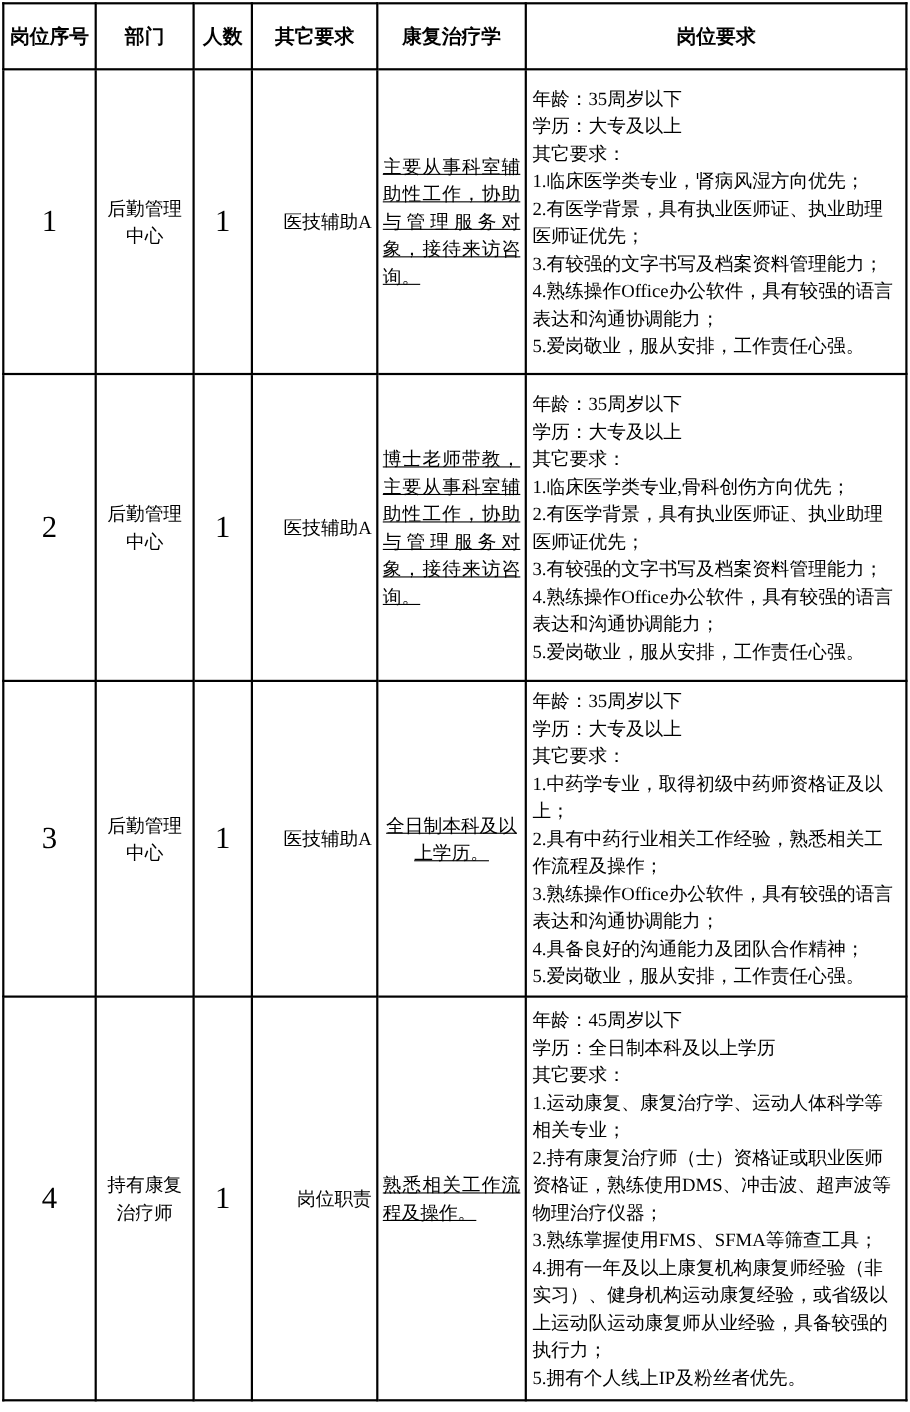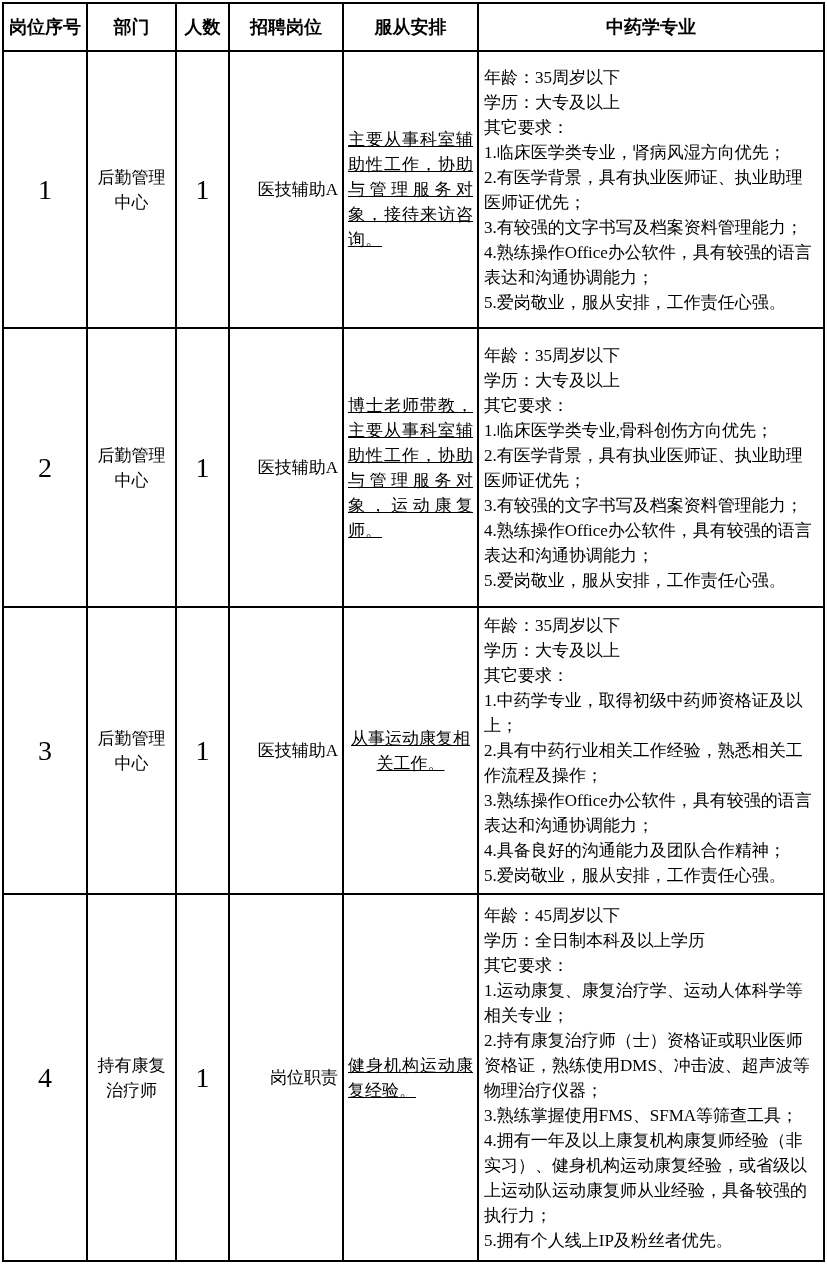--- a/index.html
+++ b/index.html
@@ -26,21 +26,21 @@
     overflow: hidden;
   }
   
   col.w-seq   { width: 84px; }
   col.w-dept  { width: 89px; }
   col.w-count { width: 53px; }
   col.w-pos   { width: 114px; }
   col.w-duty  { width: 135px; }
   col.w-req   { width: 346px; }
 
-  tr.hdr     { height: 48px; }
+  tr.hdr     { height: 60px; }
   tr.row-1   { height: 277px; }
   tr.row-2   { height: 279px; }
   tr.row-3   { height: 287px; }
   tr.row-4   { height: 367px; }
 
   th.hcell {
     font-size: 18px;
     font-weight: bold;
     text-align: center;
     padding: 0 2px;
@@ -86,23 +86,23 @@
     <col class="w-count">
     <col class="w-pos">
     <col class="w-duty">
     <col class="w-req">
   </colgroup>
   <thead>
     <tr class="hdr">
       <th class="hcell">岗位序号</th>
       <th class="hcell">部门</th>
       <th class="hcell">人数</th>
-      <th class="hcell">招聘岗位</th>
-      <th class="hcell">服从安排</th>
-      <th class="hcell">中药学专业</th>
+      <th class="hcell">其它要求</th>
+      <th class="hcell">康复治疗学</th>
+      <th class="hcell">岗位要求</th>
     </tr>
   </thead>
   <tbody>
     <tr class="row-1">
       <td class="c-seq">1</td>
       <td class="c-dept">后勤管理中心</td>
       <td class="c-seq c-count">1</td>
       <td class="c-pos">医技辅助A</td>
       <td class="c-duty">主要从事科室辅助性工作，协助与管理服务对象，接待来访咨询。</td>
       <td class="c-req">年龄：35周岁以下
@@ -112,51 +112,51 @@
 2.有医学背景，具有执业医师证、执业助理医师证优先；
 3.有较强的文字书写及档案资料管理能力；
 4.熟练操作Office办公软件，具有较强的语言表达和沟通协调能力；
 5.爱岗敬业，服从安排，工作责任心强。</td>
     </tr>
     <tr class="row-2">
       <td class="c-seq">2</td>
       <td class="c-dept">后勤管理中心</td>
       <td class="c-seq c-count">1</td>
       <td class="c-pos">医技辅助A</td>
-      <td class="c-duty">博士老师带教，主要从事科室辅助性工作，协助与管理服务对象，运动康复师。</td>
+      <td class="c-duty">博士老师带教，主要从事科室辅助性工作，协助与管理服务对象，接待来访咨询。</td>
       <td class="c-req">年龄：35周岁以下
 学历：大专及以上
 其它要求：
 1.临床医学类专业,骨科创伤方向优先；
 2.有医学背景，具有执业医师证、执业助理医师证优先；
 3.有较强的文字书写及档案资料管理能力；
 4.熟练操作Office办公软件，具有较强的语言表达和沟通协调能力；
 5.爱岗敬业，服从安排，工作责任心强。</td>
     </tr>
     <tr class="row-3">
       <td class="c-seq">3</td>
       <td class="c-dept">后勤管理中心</td>
       <td class="c-seq c-count">1</td>
       <td class="c-pos">医技辅助A</td>
-      <td class="c-duty center">从事运动康复相关工作。</td>
+      <td class="c-duty center">全日制本科及以上学历。</td>
       <td class="c-req">年龄：35周岁以下
 学历：大专及以上
 其它要求：
 1.中药学专业，取得初级中药师资格证及以上；
 2.具有中药行业相关工作经验，熟悉相关工作流程及操作；
 3.熟练操作Office办公软件，具有较强的语言表达和沟通协调能力；
 4.具备良好的沟通能力及团队合作精神；
 5.爱岗敬业，服从安排，工作责任心强。</td>
     </tr>
     <tr class="row-4">
       <td class="c-seq">4</td>
       <td class="c-dept">持有康复治疗师</td>
       <td class="c-seq c-count">1</td>
       <td class="c-pos">岗位职责</td>
-      <td class="c-duty">健身机构运动康复经验。</td>
+      <td class="c-duty">熟悉相关工作流程及操作。</td>
       <td class="c-req">年龄：45周岁以下
 学历：全日制本科及以上学历
 其它要求：
 1.运动康复、康复治疗学、运动人体科学等相关专业；
 2.持有康复治疗师（士）资格证或职业医师资格证，熟练使用DMS、冲击波、超声波等物理治疗仪器；
 3.熟练掌握使用FMS、SFMA等筛查工具；
 4.拥有一年及以上康复机构康复师经验（非实习）、健身机构运动康复经验，或省级以上运动队运动康复师从业经验，具备较强的执行力；
 5.拥有个人线上IP及粉丝者优先。</td>
     </tr>
   </tbody>

